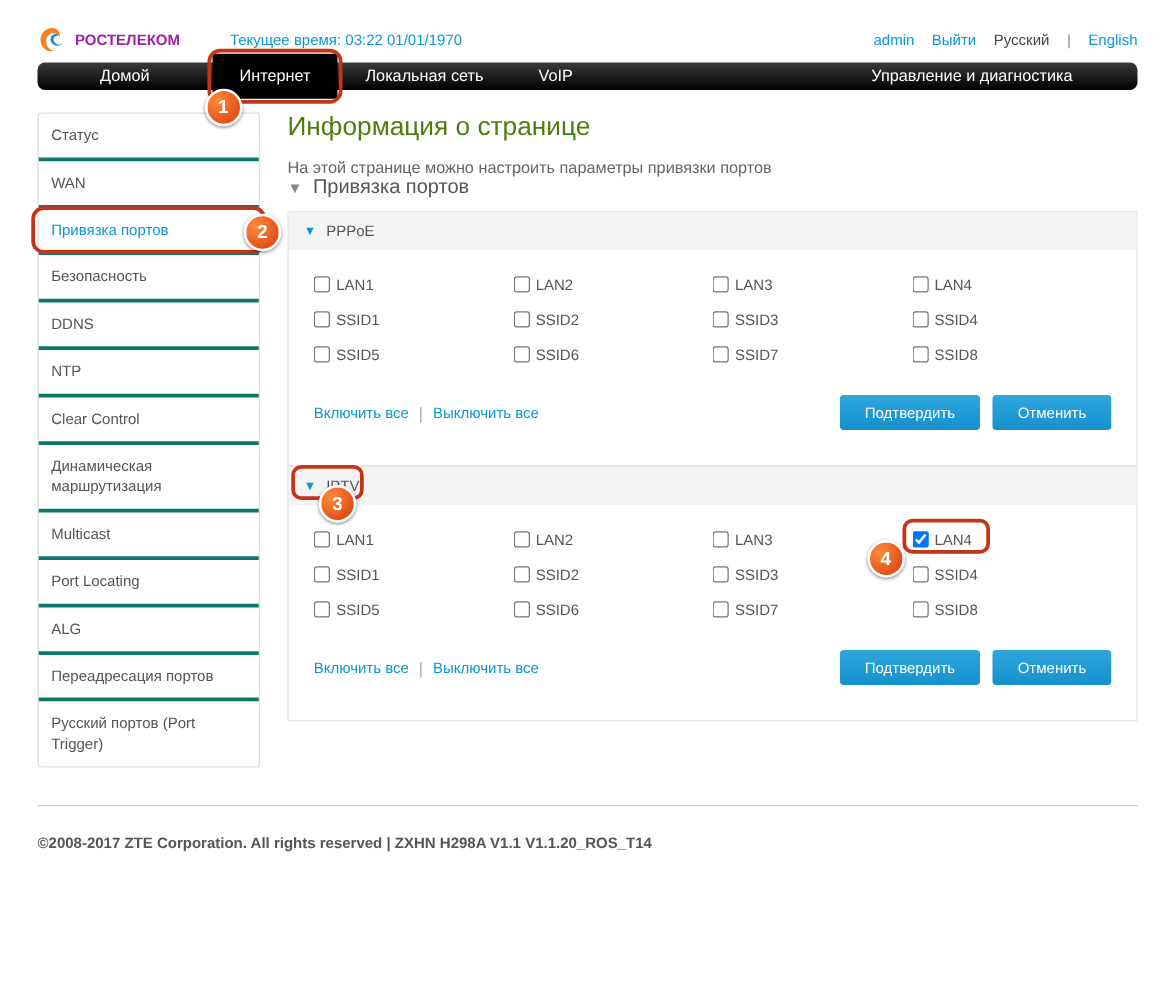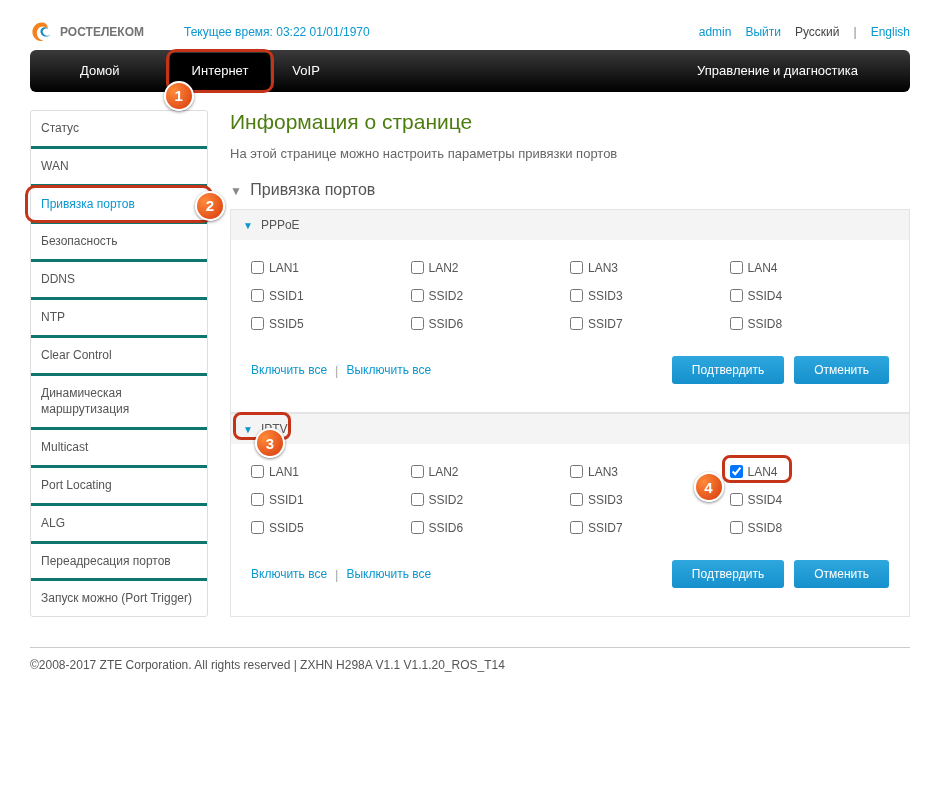--- a/index.html
+++ b/index.html
@@ -1,65 +1,65 @@
 <!DOCTYPE html>
 <html><head>
 <meta charset="utf-8">
 <style>
 * { margin: 0; padding: 0; box-sizing: border-box; }
 body { font-family: Arial, sans-serif; font-size: 13px; color: #333; background: #fff; width: 940px; }
 .page { padding: 20px 30px; }
 
 .header-bar { display: flex; align-items: center; margin-bottom: 6px; }
-.logo { display: flex; align-items: center; gap: 6px; font-weight: bold; color: #737373; font-size: 12px; margin-right: 40px; }
+.logo { display: flex; align-items: center; gap: 6px; font-weight: bold; color: #a21caf; font-size: 12px; margin-right: 40px; }
 .logo-swirl { width: 24px; height: 24px; }
 .time-text { color: #0b97cf; font-size: 12px; }
 .top-right { margin-left: auto; display: flex; gap: 14px; font-size: 12px; }
 .top-right a { color: #0b97cf; text-decoration: none; cursor: pointer; }
 .top-right .sep { color: #888; }
 .top-right .plain { color: #444; }
 
-.main-nav { background: linear-gradient(#3a3a3a, #000); border-radius: 6px; display: flex; align-items: center; height: 42px; overflow: visible; position: relative; }
+.main-nav { background: linear-gradient(#3a3a3a, #000); border-radius: 6px; display: flex; align-items: center; height: 22px; overflow: visible; position: relative; }
 .nav-item { flex: none; color: #fff; font-size: 13px; line-height: 36px; text-align: center; cursor: pointer; padding: 0 22px; position: relative; }
 .nav-item:first-child { padding-left: 50px; padding-right: 50px; }
 .nav-item.active { background: #000; }
 .nav-item.last { margin-left: auto; padding-right: 52px; }
 .nav-highlight { position: absolute; border: 3px solid #c43418; border-radius: 10px; top: -4px; bottom: -4px; left: -4px; right: -4px; pointer-events: none; }
 
 .content-row { display: flex; gap: 22px; margin-top: 18px; }
 .sidebar { width: 178px; border: 1px solid #ddd; border-radius: 3px; flex: none; }
 .sidebar-item { padding: 9px 10px; border-bottom: 3px solid #0f766e; color: #555; cursor: pointer; font-size: 12px; position: relative; line-height: 1.4; }
 .sidebar-item:last-child { border-bottom: none; }
 .sidebar-item.active { color: #0b97cf; }
 .side-highlight { position: absolute; border: 3px solid #c43418; border-radius: 10px; top: -2px; bottom: -2px; left: -6px; right: -6px; pointer-events: none; }
 
 .main-area { flex: 1; }
 .page-title { font-size: 21px; color: #4d7c0f; margin-bottom: 12px; font-weight: normal; }
-.page-desc { color: #666; font-size: 13px; margin-bottom: 20px; }
+.page-desc { color: #666; font-size: 13px; }
 .section-header { font-size: 16px; color: #555; margin-bottom: 10px; }
 .section-header .tri { color: #888; font-size: 12px; margin-right: 4px; }
 
 .group { border: 1px solid #e4e4e4; margin-bottom: 0; }
 .group-head { background: #f4f4f4; padding: 8px 12px; font-size: 12px; color: #555; display: flex; align-items: center; position: relative; }
 .group-head .tri2 { color: #0b97cf; font-size: 10px; margin-right: 8px; }
 .group-body { padding: 14px 20px 8px; }
 .port-grid { display: flex; flex-wrap: wrap; }
 .port-item { width: 25%; padding: 7px 0; display: flex; align-items: flex-start; gap: 5px; font-size: 12px; color: #555; position: relative; }
 .port-item input { width: 13px; height: 13px; }
 .group-footer { padding: 10px 20px 28px; display: flex; align-items: center; }
 .link-action { color: #0b97cf; cursor: pointer; font-size: 12px; }
 .link-sep { color: #aaa; margin: 0 8px; }
 .btn-row { margin-left: auto; display: flex; gap: 10px; }
 .btn { background: linear-gradient(#2ea7de, #1690cc); color: #fff; border: none; border-radius: 3px; padding: 7px 20px; font-size: 12px; cursor: pointer; }
 
 .small-highlight { position: absolute; border: 3px solid #c43418; border-radius: 8px; pointer-events: none; }
 
 .marker { position: absolute; width: 30px; height: 30px; border-radius: 50%; background: radial-gradient(circle at 30% 30%, #ff8a3a, #d63a0e); border: 2px solid #fff; color: #fff; font-weight: bold; display: flex; align-items: center; justify-content: center; font-size: 15px; box-shadow: 0 1px 3px rgba(0,0,0,0.5); z-index: 50; }
 
-.footer { border-top: 1px solid #ccc; margin-top: 30px; padding-top: 10px; color: #555; font-size: 12px; }
+.footer { border-top: 1px solid #ccc; margin-top: 30px; padding-top: 22px; color: #555; font-size: 12px; font-weight: bold; }
 </style>
 </head>
 <body>
 
 <div class="page">
 
   <div class="header-bar">
     <div class="logo">
       <svg class="logo-swirl" viewBox="0 0 40 40">
         <path d="M20 4 C10 4 4 12 4 20 C4 30 14 38 22 34 C14 34 10 24 12 18 C14 10 26 8 30 16 C30 8 26 4 20 4 Z" fill="#f58220"></path>
@@ -77,20 +77,21 @@
     </div>
   </div>
 
   <div class="main-nav">
     <div class="nav-item">Домой</div>
     <div class="nav-item active">
       <span>Интернет</span>
       <div class="nav-highlight"></div>
       <div class="marker" style="left:-6px; bottom:-22px;">1</div>
     </div>
+    <div class="nav-item">Локальная сеть</div>
     <div class="nav-item">VoIP</div>
     <div class="nav-item last">Управление и диагностика</div>
   </div>
 
   <div class="content-row">
     <div class="sidebar">
       <div class="sidebar-item">Статус</div>
       <div class="sidebar-item">WAN</div>
       <div class="sidebar-item active">
         <span>Привязка портов</span>
@@ -99,21 +100,21 @@
       </div>
       <div class="sidebar-item">Безопасность</div>
       <div class="sidebar-item">DDNS</div>
       <div class="sidebar-item">NTP</div>
       <div class="sidebar-item">Clear Control</div>
       <div class="sidebar-item">Динамическая маршрутизация</div>
       <div class="sidebar-item">Multicast</div>
       <div class="sidebar-item">Port Locating</div>
       <div class="sidebar-item">ALG</div>
       <div class="sidebar-item">Переадресация портов</div>
-      <div class="sidebar-item">Запуск можно (Port Trigger)</div>
+      <div class="sidebar-item">Русский портов (Port Trigger)</div>
     </div>
 
     <div class="main-area">
       <h2 class="page-title">Информация о странице</h2>
       <p class="page-desc">На этой странице можно настроить параметры привязки портов</p>
 
       <div class="section-header">
         <span class="tri">▼</span>
         <span>Привязка портов</span>
       </div>

